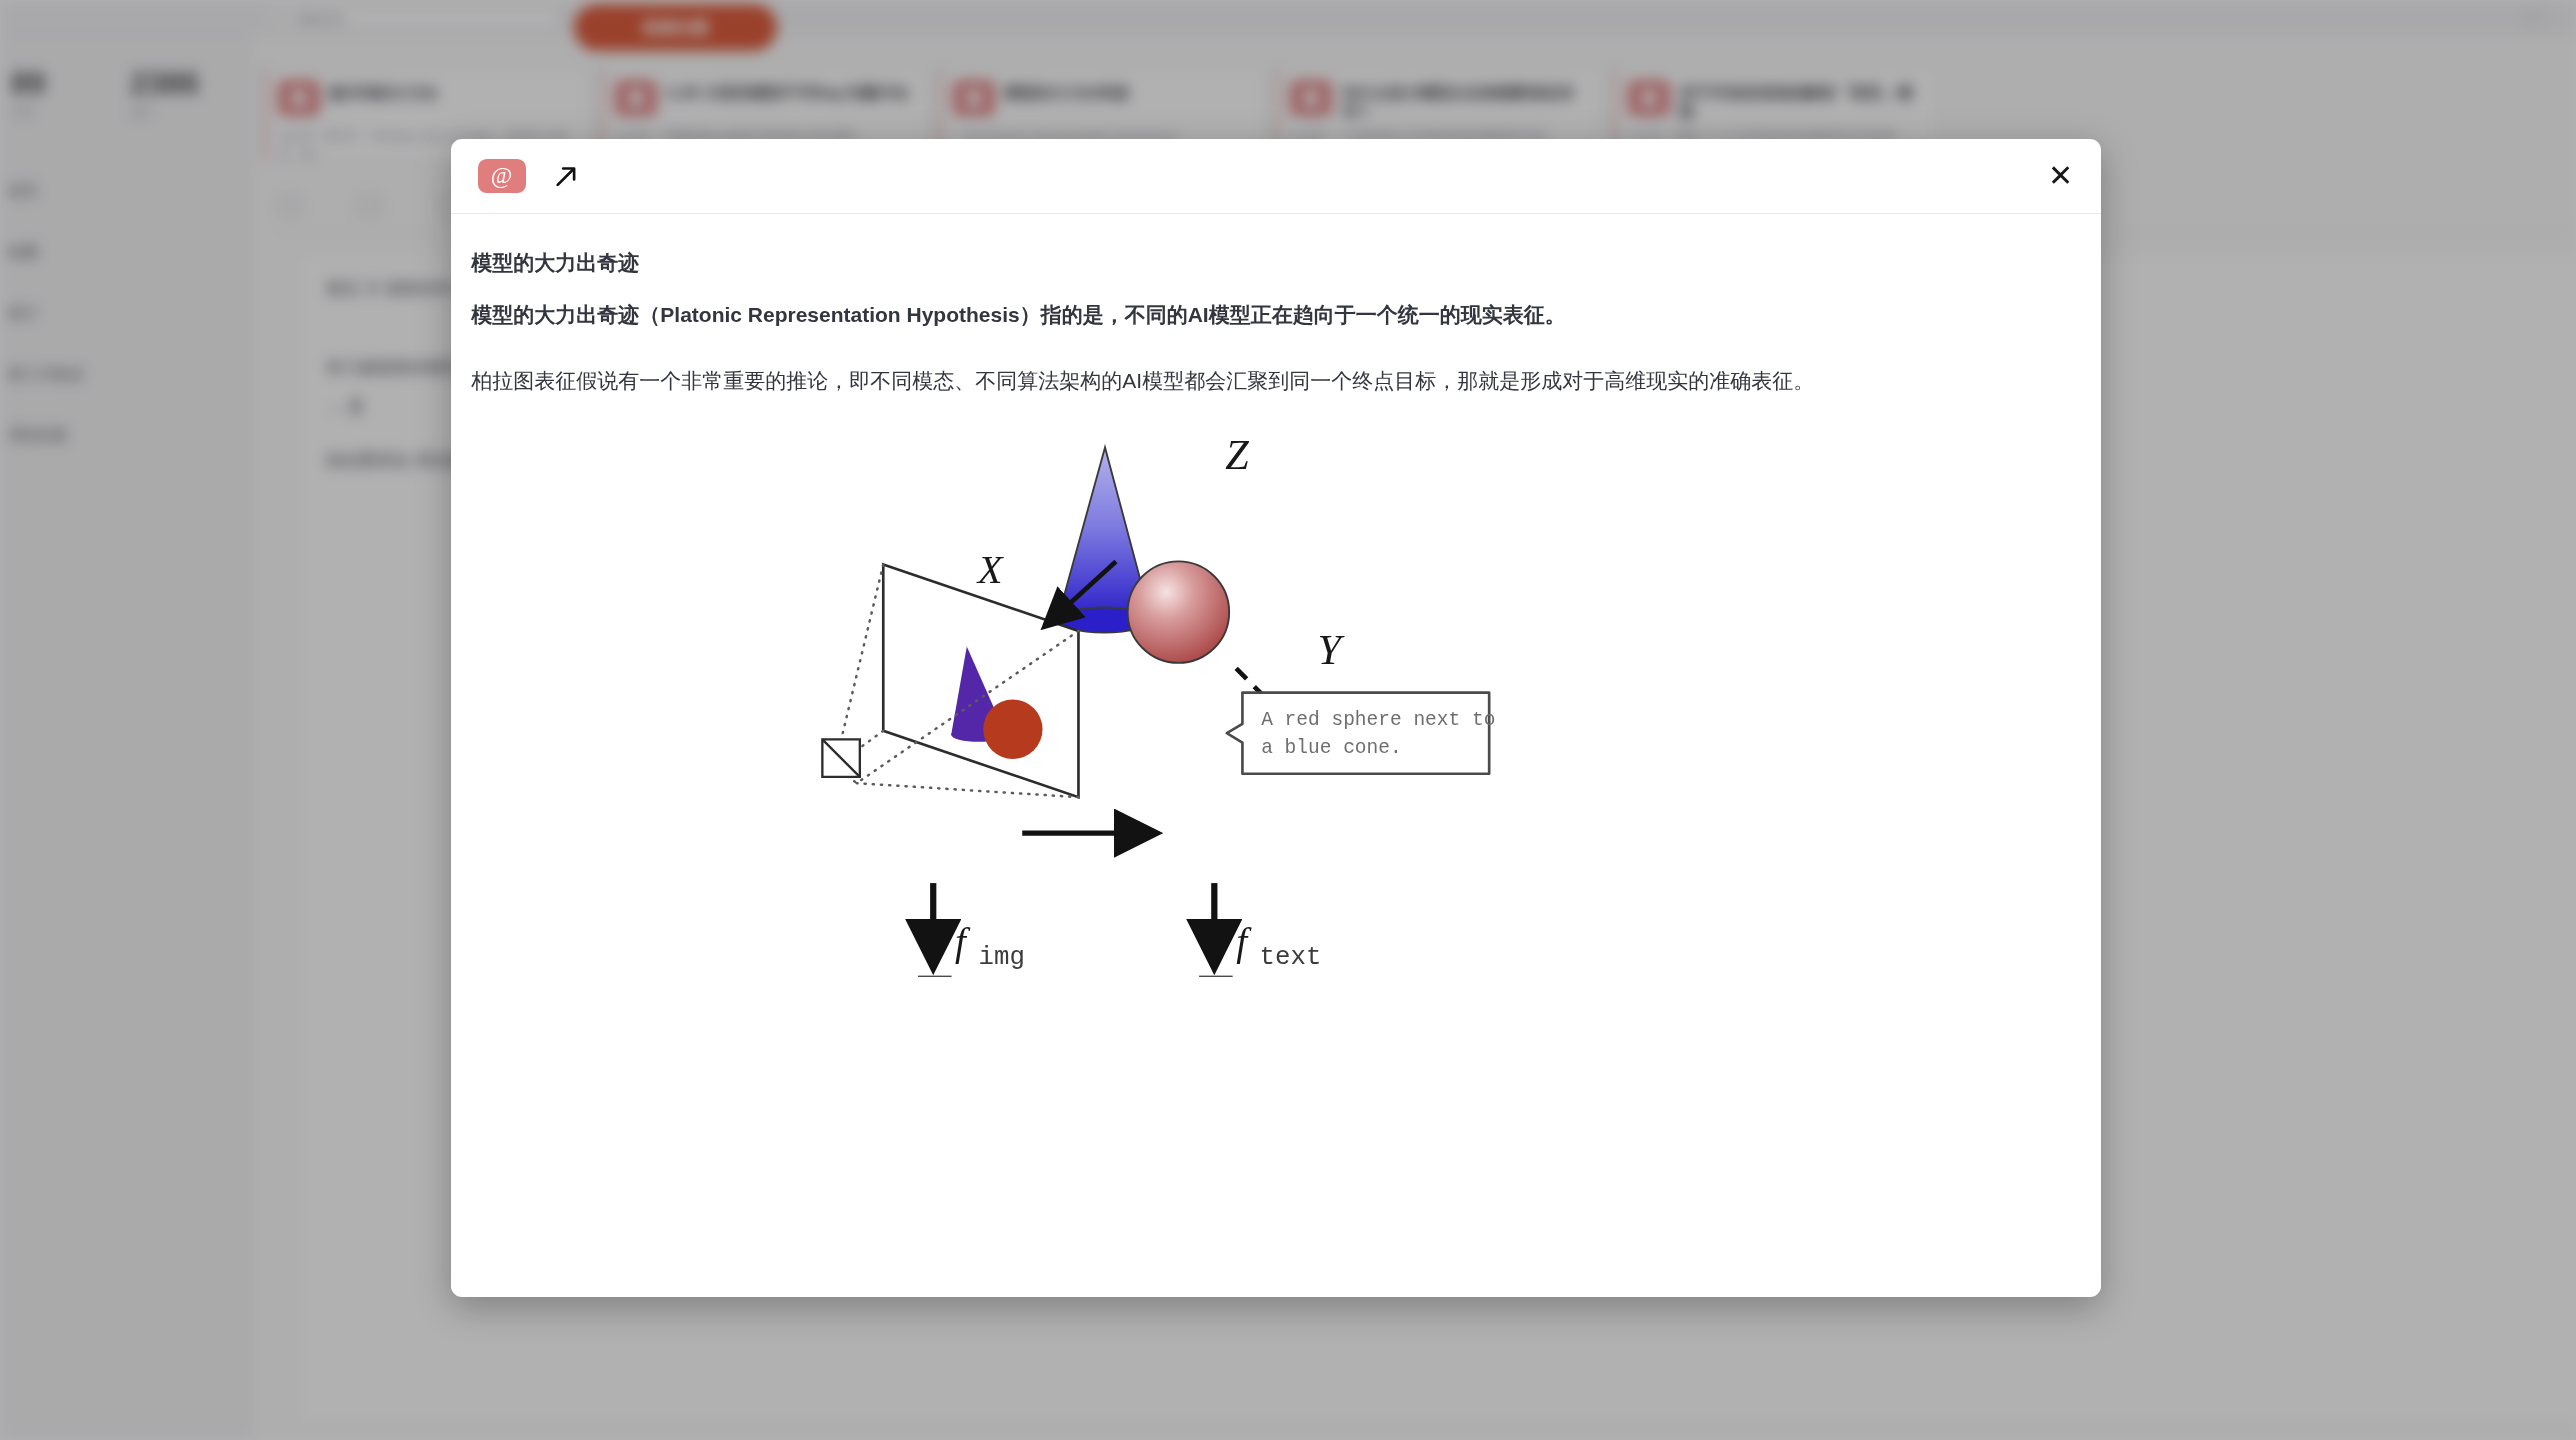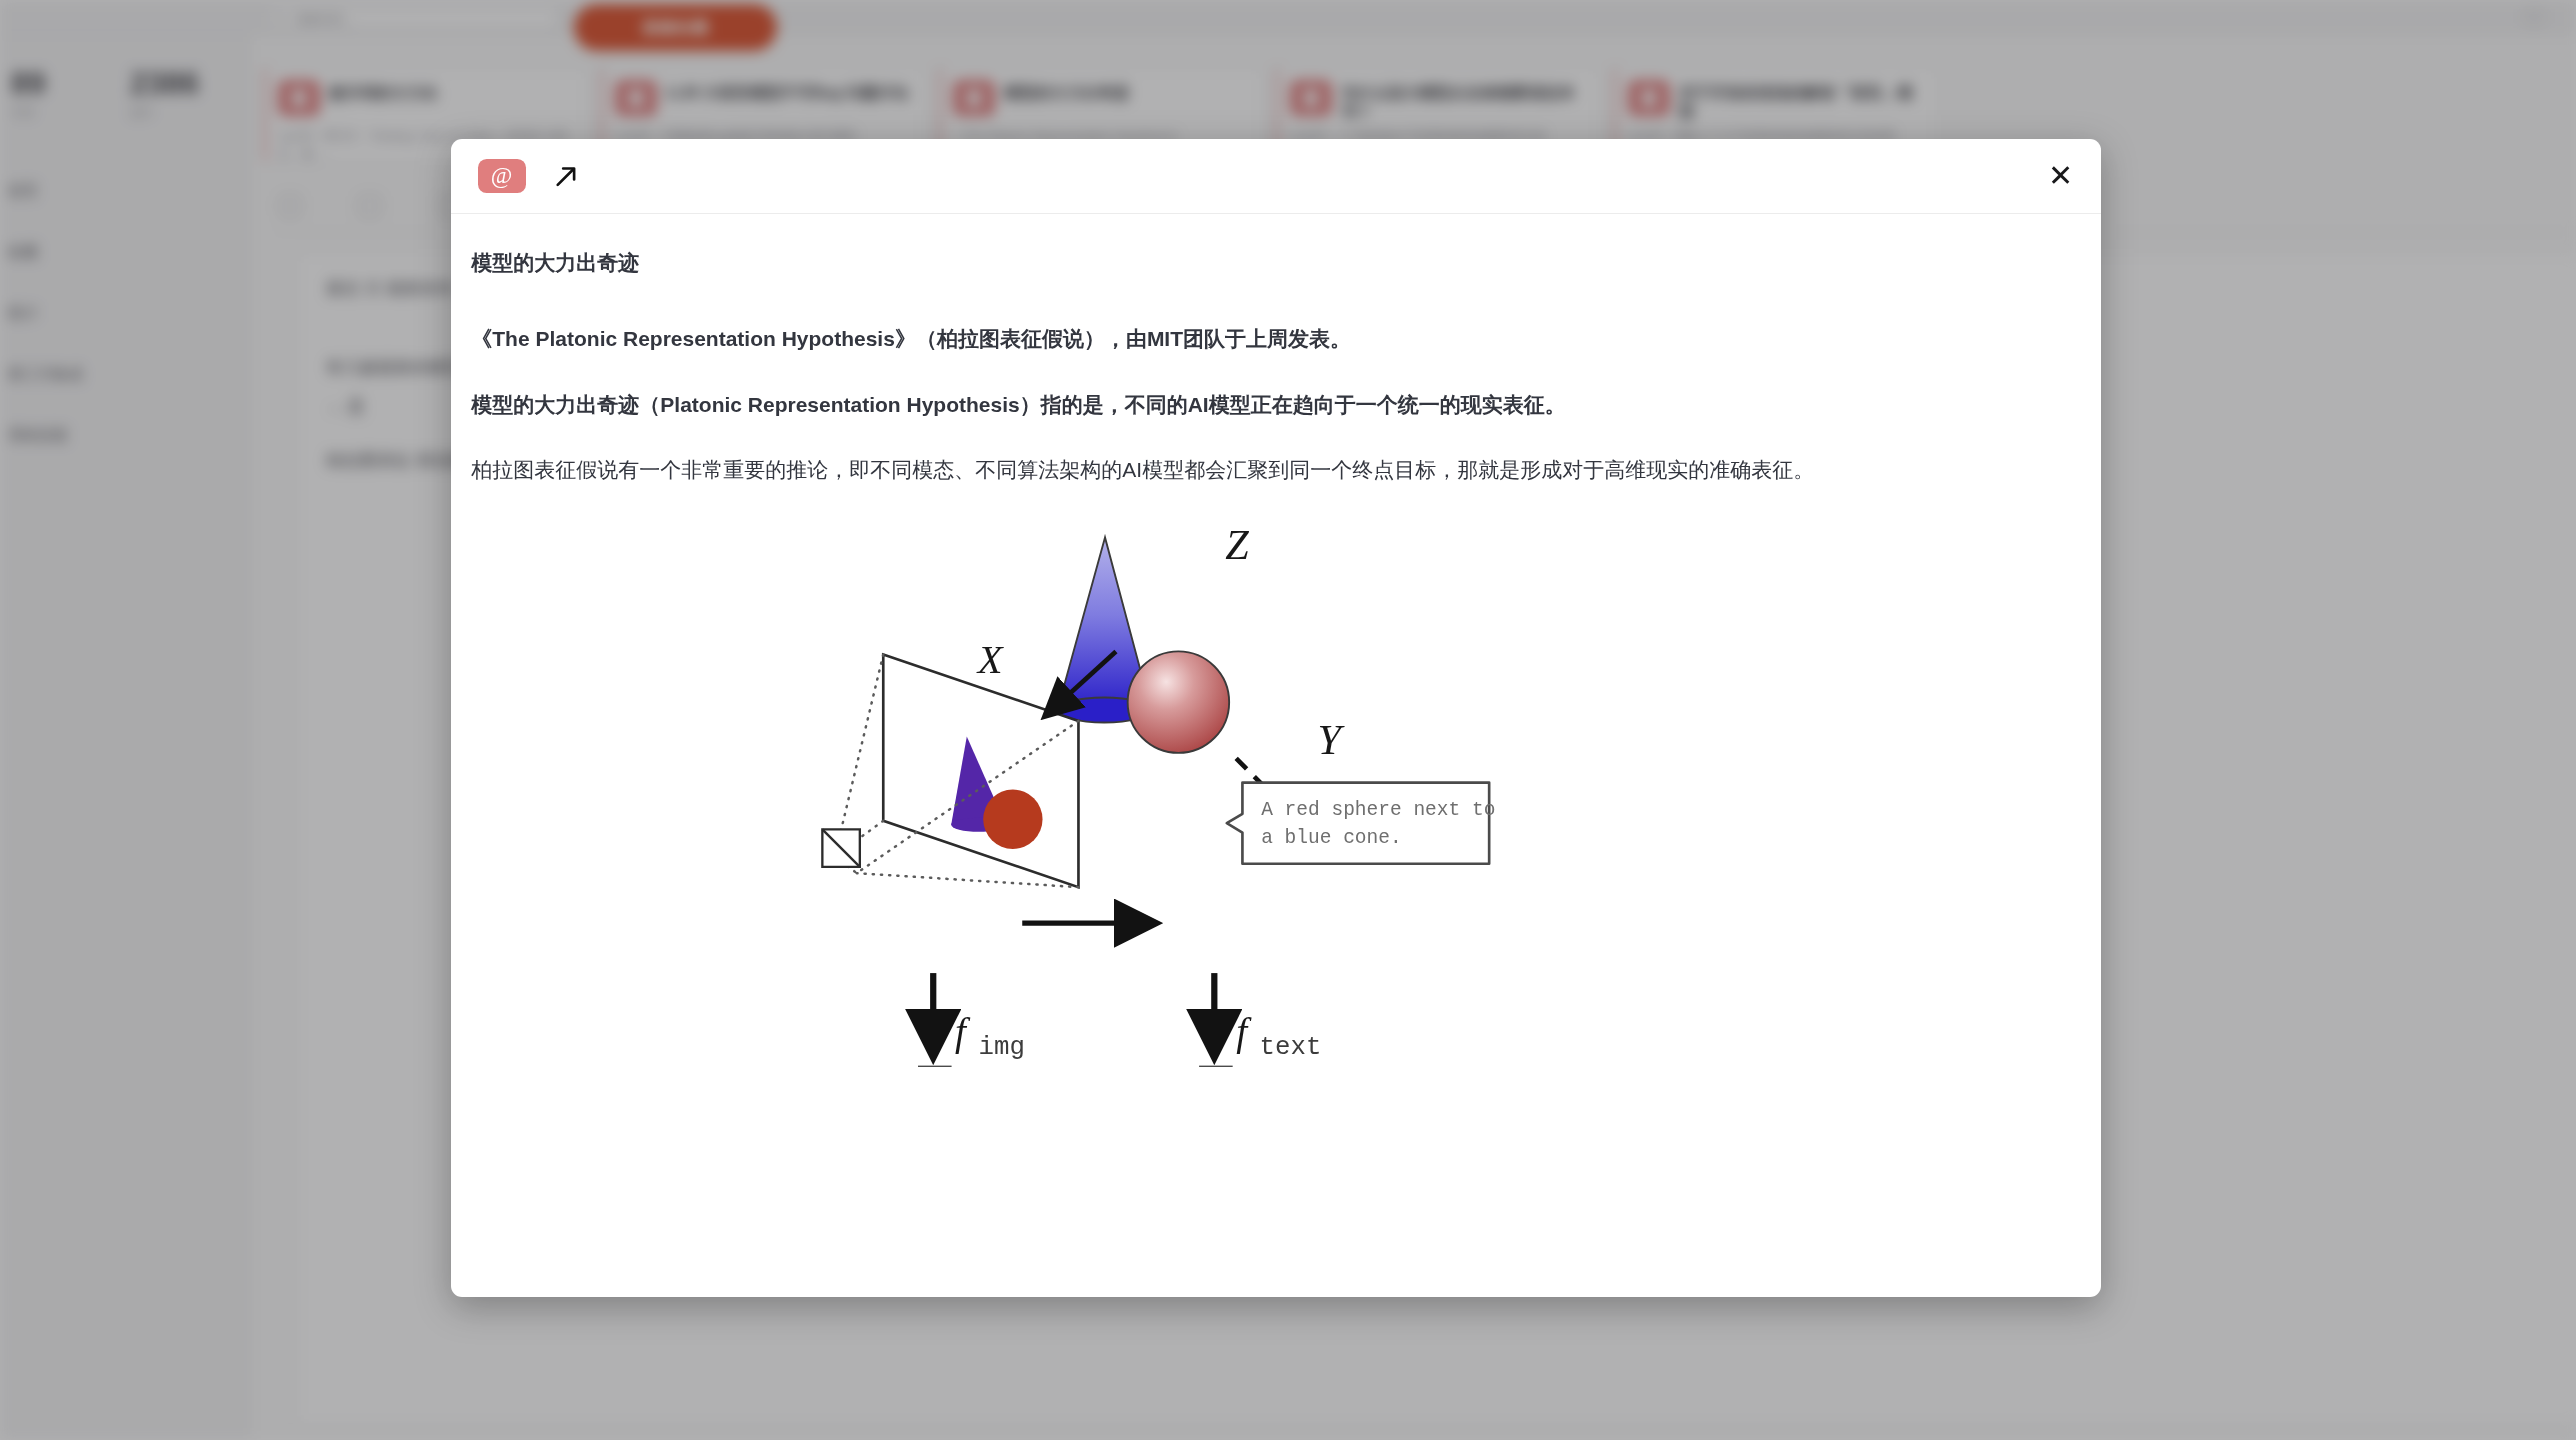--- a/index.html
+++ b/index.html
@@ -151,21 +151,21 @@
     font-family: "DejaVu Sans", sans-serif;
   }
 
   #modal-body {
     padding: 34px 20.3px 0 20.3px;
     height: calc(100% - 75px);
     overflow: hidden;
   }
   .doc-title {
     font-size: 21px; font-weight: 700; color: #33363f;
-    margin: 0 0 46px 0; line-height: 1.4;
+    margin: 0 0 22px 0; line-height: 1.4;
   }
   .doc-para {
     font-size: 21px; color: #33363f; line-height: 1.5;
     margin: 0 0 34px 0;
   }
   .doc-para.bold { font-weight: 700; }
 
   
   .figure-wrap {
     width: 100%;
@@ -271,21 +271,20 @@
 
     <div class="close-btn">
       <span>✕</span>
     </div>
   </div>
 
   <div id="modal-body">
 
     <h1 class="doc-title">模型的大力出奇迹</h1>
 
-    <p class="doc-para bold">《The Platonic Representation Hypothesis》（柏拉图表征假说），由MIT团队于上周发表。</p>
 
     <p class="doc-para bold">模型的大力出奇迹（Platonic Representation Hypothesis）指的是，不同的AI模型正在趋向于一个统一的现实表征。</p>
 
     <p class="doc-para">柏拉图表征假说有一个非常重要的推论，即不同模态、不同算法架构的AI模型都会汇聚到同一个终点目标，那就是形成对于高维现实的准确表征。</p>
 
     <div class="figure-wrap">
       <svg width="976" height="547" viewBox="0 0 1250 700">
         <defs>
           <linearGradient id="coneGrad" x1="0" y1="0" x2="0" y2="1">
             <stop offset="0%" stop-color="#b3b1ea"></stop>

